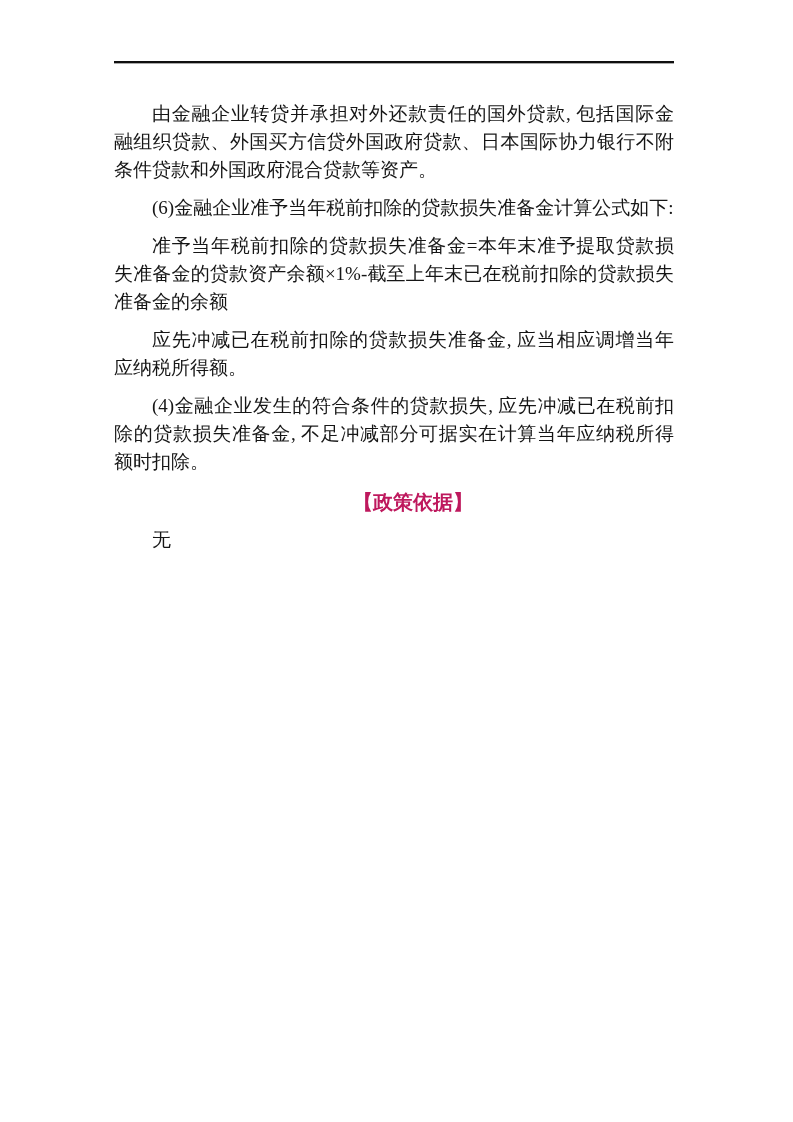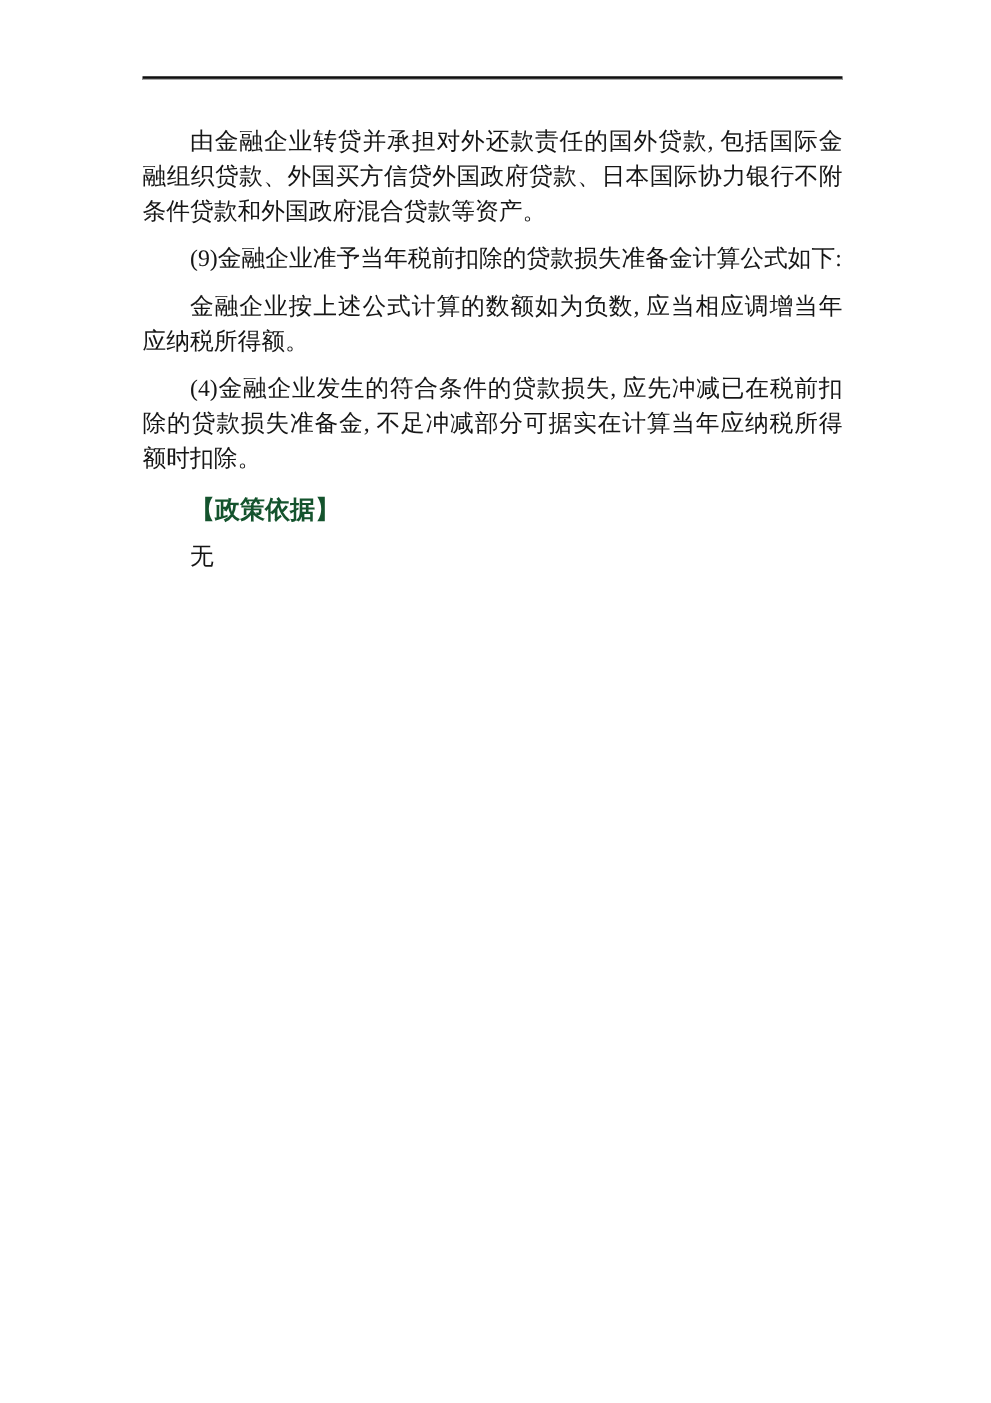--- a/index.html
+++ b/index.html
@@ -36,46 +36,48 @@
     word-break: break-all;
   }
   .content p.first {
     margin-top: 36px;
   }
   .section-heading {
     font-family: "Liberation Sans", "DejaVu Sans", sans-serif;
     font-size: 20px;
     line-height: 28px;
     font-weight: bold;
-    color: #14532d;
+    color: #be185d;
     margin: 12px 0 10px 0;
     padding-left: 38px;
+    text-align: center;
   }
   .page-number {
     position: absolute;
     top: 1038px;
     right: 119px;
     font-size: 14px;
     line-height: 22px;
     color: #4d7c0f;
   }
 </style>
 </head>
 <body>
 
 <div class="page">
   <div class="content">
     <div class="header-rule"></div>
 
     <p class="first">由金融企业转贷并承担对外还款责任的国外贷款, 包括国际金融组织贷款、外国买方信贷外国政府贷款、日本国际协力银行不附条件贷款和外国政府混合贷款等资产。</p>
 
-    <p>(9)金融企业准予当年税前扣除的贷款损失准备金计算公式如下:</p>
+    <p>(6)金融企业准予当年税前扣除的贷款损失准备金计算公式如下:</p>
 
+    <p>准予当年税前扣除的贷款损失准备金=本年末准予提取贷款损失准备金的贷款资产余额×1%-截至上年末已在税前扣除的贷款损失准备金的余额</p>
 
-    <p>金融企业按上述公式计算的数额如为负数, 应当相应调增当年应纳税所得额。</p>
+    <p>应先冲减已在税前扣除的贷款损失准备金, 应当相应调增当年应纳税所得额。</p>
 
 
     <p>(4)金融企业发生的符合条件的贷款损失, 应先冲减已在税前扣除的贷款损失准备金, 不足冲减部分可据实在计算当年应纳税所得额时扣除。</p>
 
     <h3 class="section-heading">【政策依据】</h3>
 
 
 
 
 

